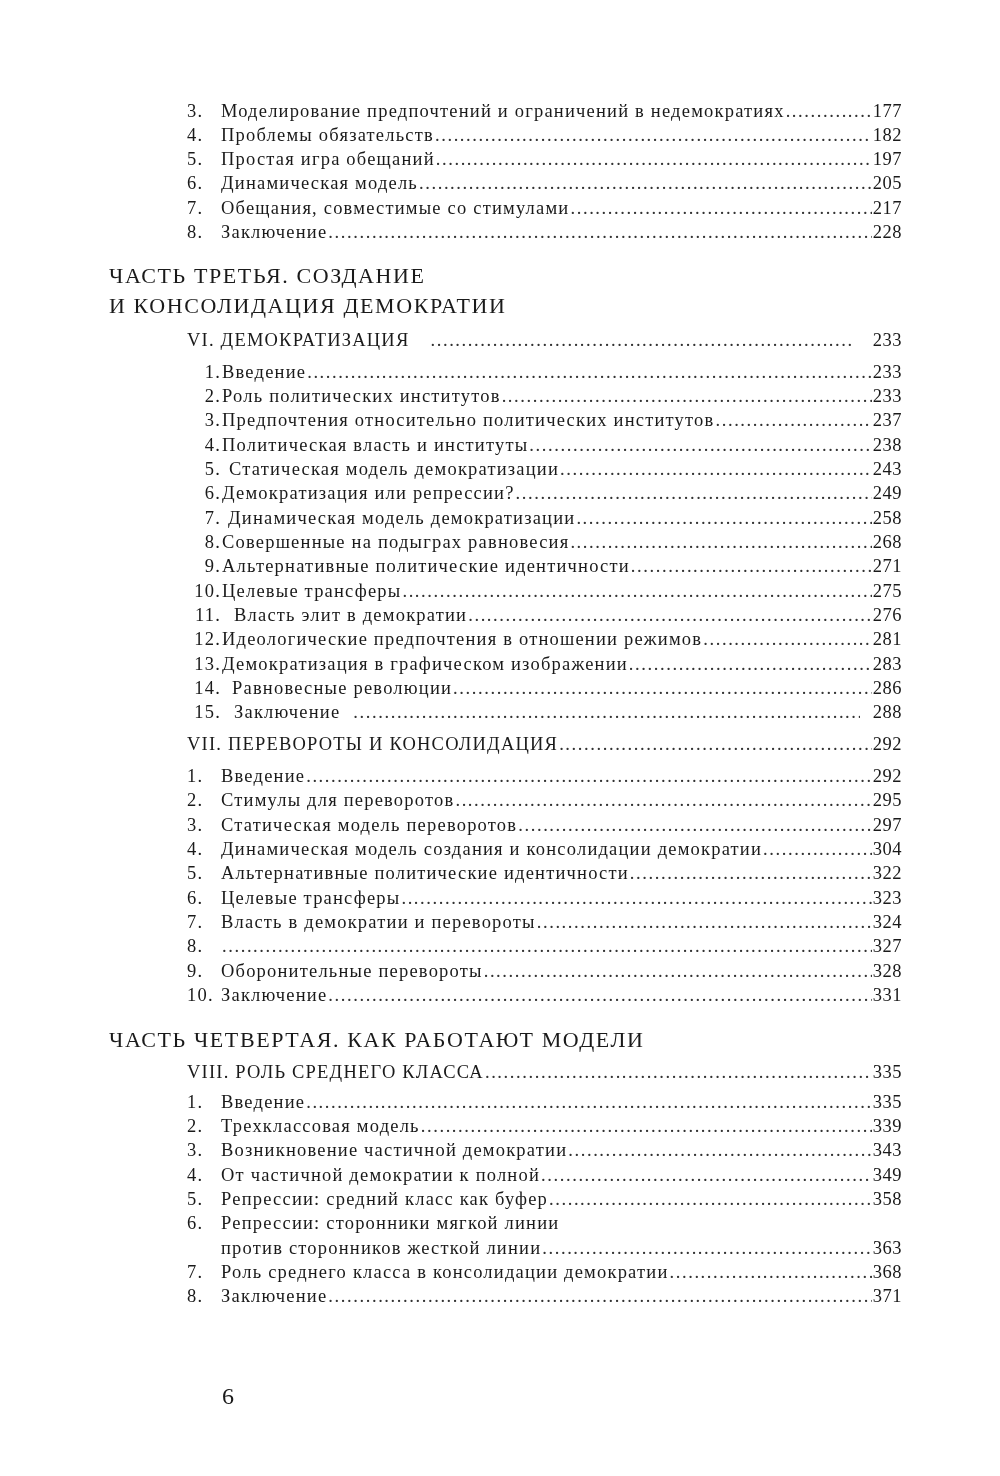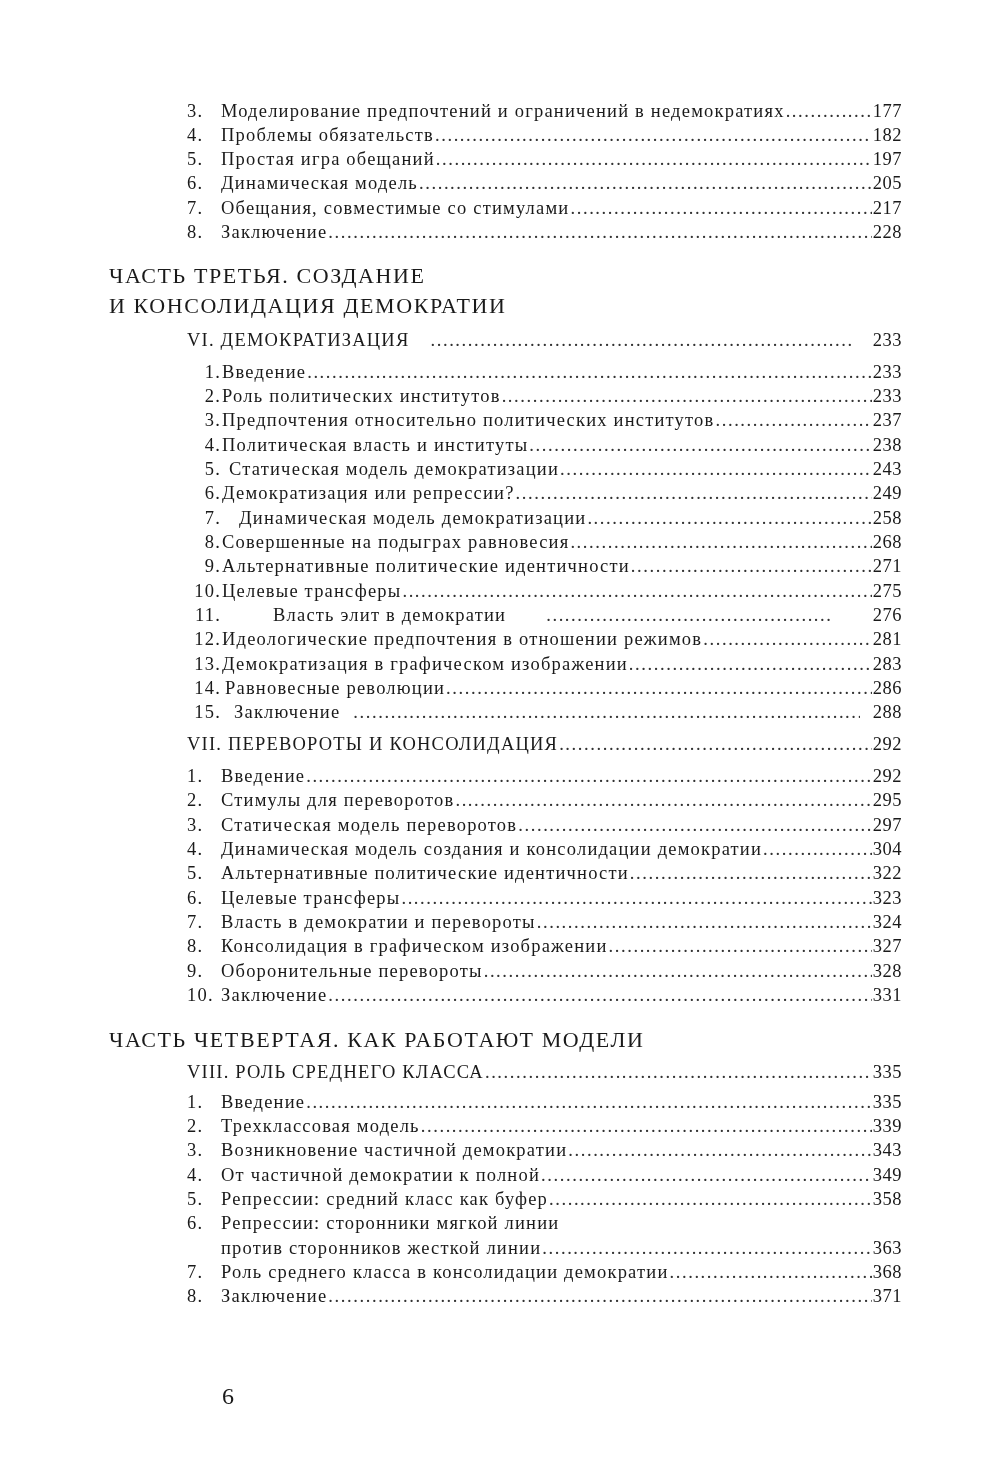--- a/index.html
+++ b/index.html
@@ -116,21 +116,21 @@
         <span class="page-num">243</span>
       </div>
     <div class="line" style="left:187px; top:482px;">
         <span class="num" style="width:34px;text-align:right">6.</span>
         <span class="title" style="margin-left:1px">Демократизация или репрессии?</span>
         <span class="leader"></span>
         <span class="page-num">249</span>
       </div>
     <div class="line" style="left:187px; top:507px;">
         <span class="num" style="width:34px;text-align:right">7.</span>
-        <span class="title" style="margin-left:18px">Динамическая модель демократизации</span>
+        <span class="title" style="margin-left:7px">Динамическая модель демократизации</span>
         <span class="leader"></span>
         <span class="page-num">258</span>
       </div>
     <div class="line" style="left:187px; top:531px;">
         <span class="num" style="width:34px;text-align:right">8.</span>
         <span class="title" style="margin-left:1px">Совершенные на подыграх равновесия</span>
         <span class="leader"></span>
         <span class="page-num">268</span>
       </div>
     <div class="line" style="left:187px; top:555px;">
@@ -138,41 +138,41 @@
         <span class="title" style="margin-left:1px">Альтернативные политические идентичности</span>
         <span class="leader"></span>
         <span class="page-num">271</span>
       </div>
     <div class="line" style="left:187px; top:580px;">
         <span class="num" style="width:34px;text-align:right">10.</span>
         <span class="title" style="margin-left:1px">Целевые трансферы</span>
         <span class="leader"></span>
         <span class="page-num">275</span>
       </div>
-    <div class="line" style="left:187px; top:604px;gap:39px;">
+    <div class="line" style="left:187px; top:604px;">
         <span class="num" style="width:34px;text-align:right">11.</span>
         <span class="title" style="margin-left:13px">Власть элит в демократии</span>
         <span class="leader"></span>
         <span class="page-num">276</span>
       </div>
     <div class="line" style="left:187px; top:628px;">
         <span class="num" style="width:34px;text-align:right">12.</span>
         <span class="title" style="margin-left:1px">Идеологические предпочтения в отношении режимов</span>
         <span class="leader"></span>
         <span class="page-num">281</span>
       </div>
     <div class="line" style="left:187px; top:653px;">
         <span class="num" style="width:34px;text-align:right">13.</span>
         <span class="title" style="margin-left:1px">Демократизация в графическом изображении</span>
         <span class="leader"></span>
         <span class="page-num">283</span>
       </div>
     <div class="line" style="left:187px; top:677px;">
         <span class="num" style="width:34px;text-align:right">14.</span>
-        <span class="title" style="margin-left:4px">Равновесные революции</span>
+        <span class="title" style="margin-left:11px">Равновесные революции</span>
         <span class="leader"></span>
         <span class="page-num">286</span>
       </div>
     <div class="line" style="left:187px; top:701px;gap:12px;">
         <span class="num" style="width:34px;text-align:right">15.</span>
         <span class="title" style="margin-left:1px">Заключение</span>
         <span class="leader"></span>
         <span class="page-num">288</span>
       </div>
   </div>
@@ -221,21 +221,20 @@
         <span class="page-num">323</span>
       </div>
     <div class="line" style="left:187px; top:911px;">
         <span class="num" style="width:34px">7.</span>
         <span class="title">Власть в демократии и перевороты</span>
         <span class="leader"></span>
         <span class="page-num">324</span>
       </div>
     <div class="line" style="left:187px; top:935px;">
         <span class="num" style="width:34px">8.</span>
-        <span class="title">Консолидация в графическом изображении</span>
         <span class="leader"></span>
         <span class="page-num">327</span>
       </div>
     <div class="line" style="left:187px; top:960px;">
         <span class="num" style="width:34px">9.</span>
         <span class="title">Оборонительные перевороты</span>
         <span class="leader"></span>
         <span class="page-num">328</span>
       </div>
     <div class="line" style="left:187px; top:984px;">

